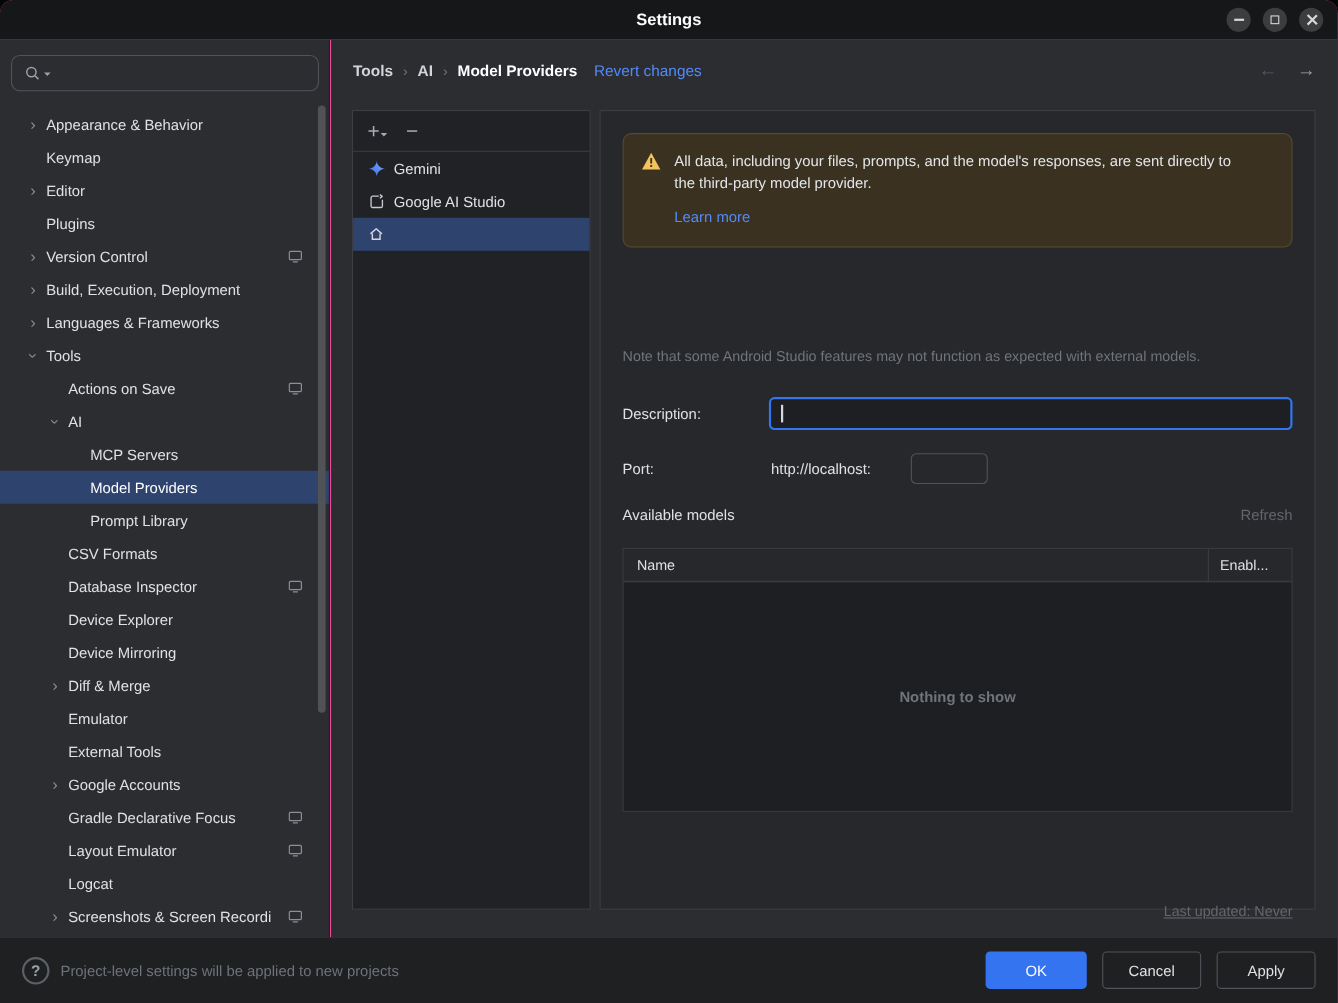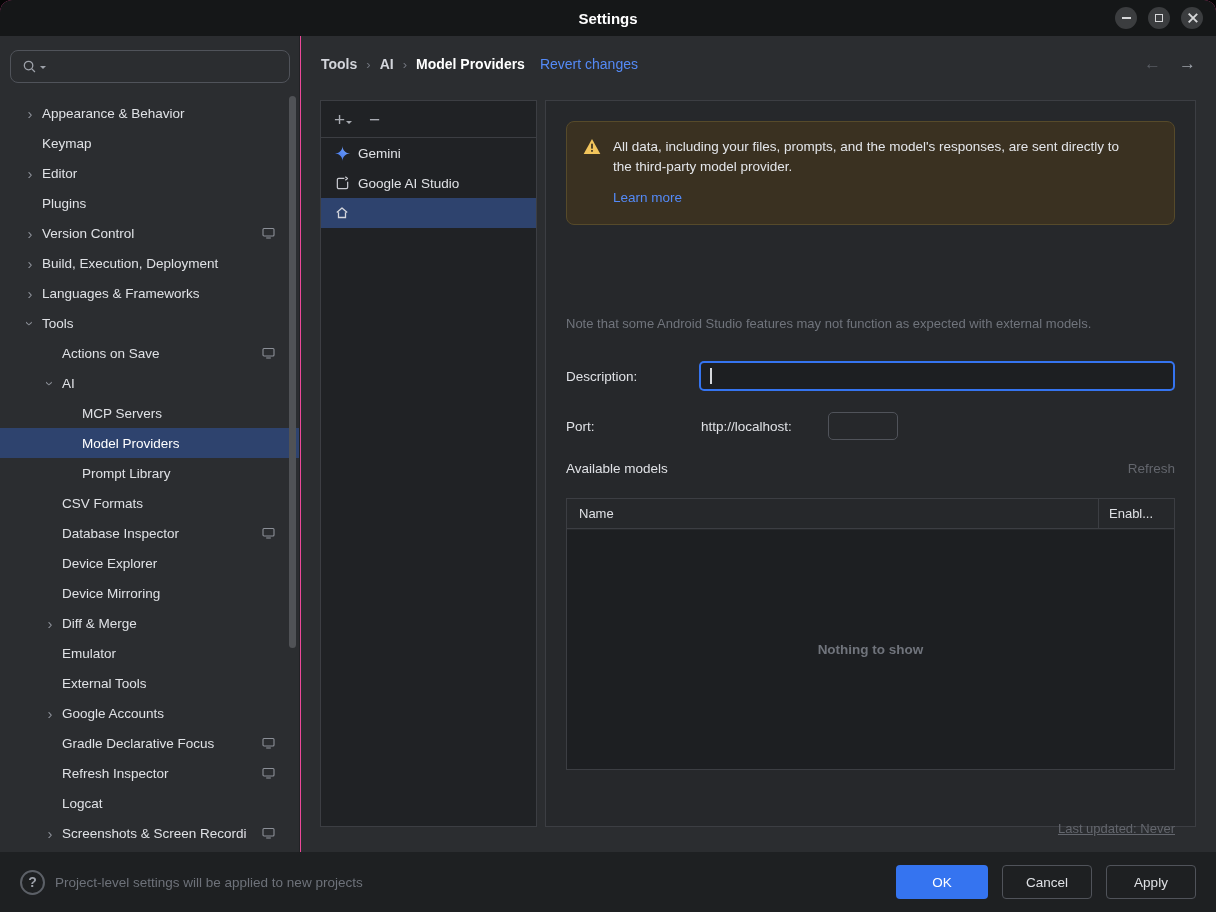--- a/index.html
+++ b/index.html
@@ -95,21 +95,21 @@
   @keyframes blink { 50% { opacity:0; } }
 
   .port-label { top:318px; }
   .port-prefix { position:absolute; left:155px; top:318px; font-size:13.5px; color:#dfe1e5; }
   .port-input { position:absolute; left:282px; top:311px; width:70px; height:28px;
                 border:1px solid #50535a; border-radius:5px; background:#26282b; cursor:text; }
 
   .avail-label { top:360px; }
   .refresh-label { position:absolute; right:20px; top:360px; font-size:13.5px; color:#63666d; }
 
-  .models-table { position:absolute; left:20px; right:20px; top:397px; height:272px;
+  .models-table { position:absolute; left:20px; right:20px; top:397px; height:240px;
                   border:1px solid #3c3e43; }
   .table-header { height:30px; display:flex; border-bottom:1px solid #3c3e43; background:#26282b; }
   .th-name { flex:1; display:flex; align-items:center; padding-left:12px; font-size:13px; color:#dfe1e5; }
   .th-enabled { width:76px; border-left:1px solid #3c3e43; display:flex; align-items:center;
                 padding-left:10px; font-size:13px; color:#dfe1e5; }
   .table-body { position:absolute; top:31px; left:0; right:0; bottom:0; background:#1d1f22;
                 display:flex; align-items:center; justify-content:center;
                 font-size:13.5px; color:#70747c;font-weight:bold; }
   .last-updated { position:absolute; right:20px; top:720px; font-size:13px; color:#63666d;text-decoration:underline; }
 
@@ -265,21 +265,21 @@
           <span class="tree-label">Gradle Declarative Focus</span>
           <span class="badge">
             <svg width="13" height="12" viewBox="0 0 13 12" fill="none" stroke="#8b8f97" stroke-width="1.1">
               <rect x="1" y="1.5" width="11" height="7.5" rx="1"></rect>
               <path d="M4.2 11h4.6"></path>
             </svg>
           </span>
         </div>
         <div class="tree-row" style="padding-left: 38px;">
           <span class="chev"></span>
-          <span class="tree-label">Refresh Inspector</span>
+          <span class="tree-label">Layout Emulator</span>
           <span class="badge">
             <svg width="13" height="12" viewBox="0 0 13 12" fill="none" stroke="#8b8f97" stroke-width="1.1">
               <rect x="1" y="1.5" width="11" height="7.5" rx="1"></rect>
               <path d="M4.2 11h4.6"></path>
             </svg>
           </span>
         </div>
         <div class="tree-row" style="padding-left: 38px;">
           <span class="chev"></span>
           <span class="tree-label">Logcat</span>

